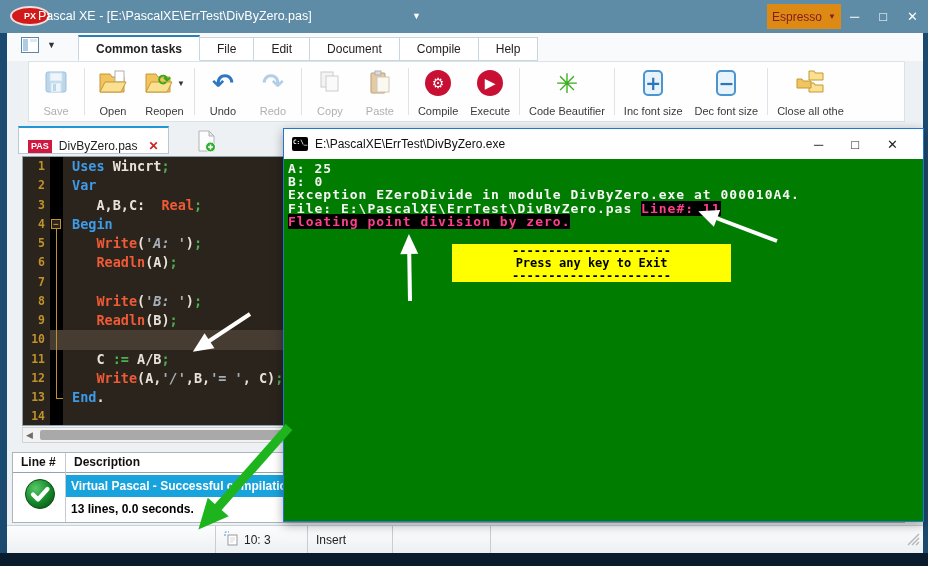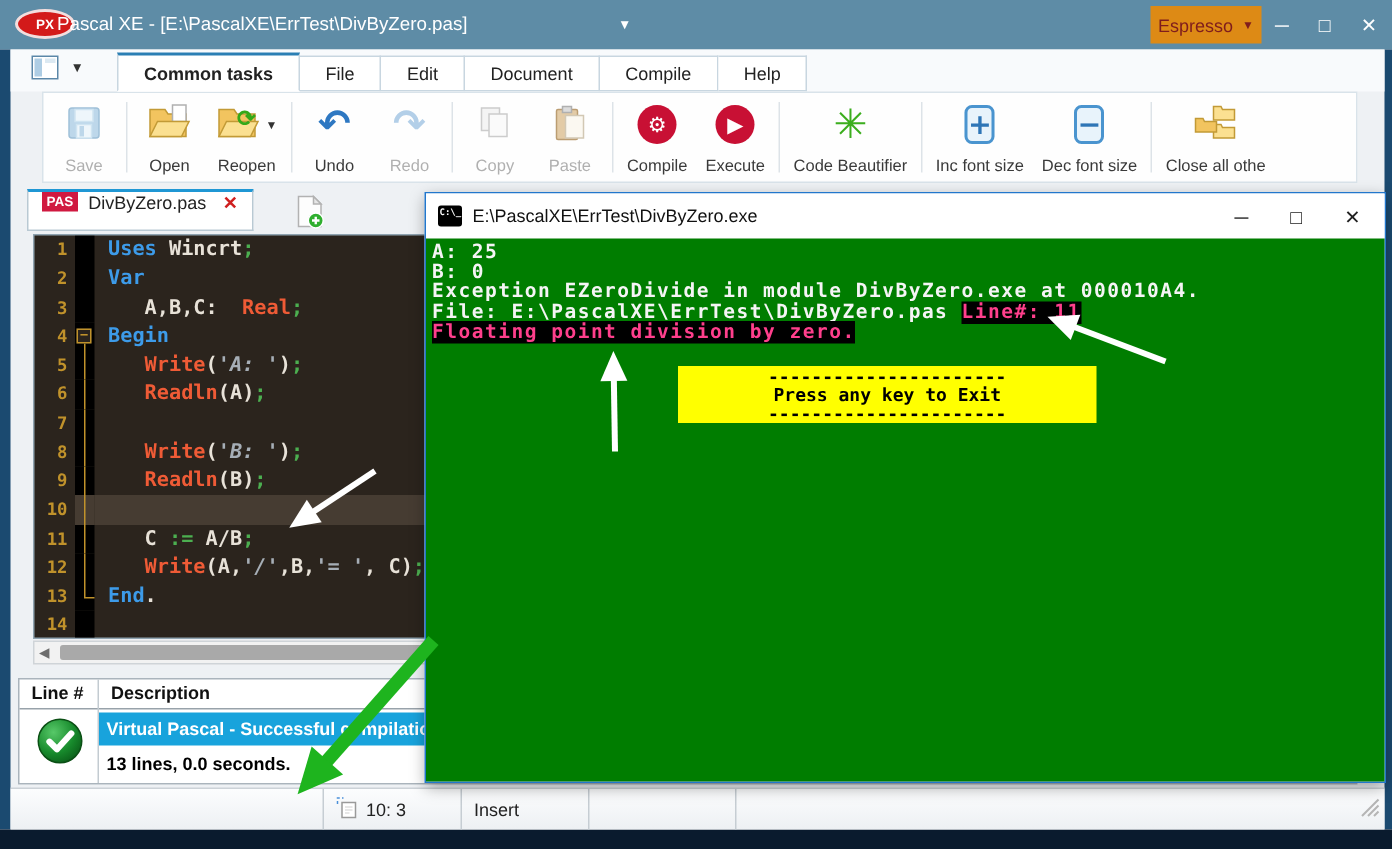--- a/index.html
+++ b/index.html
@@ -39,21 +39,21 @@
   .tbtn .tlabel{margin-top:1px;}
   .tbtn.disabled{color:#b0b0b0;cursor:default;}
   .tbtn .dd{font-size:8px;color:#333;margin-left:3px;}
   .g-undo{font:700 26px/26px "DejaVu Sans",sans-serif;color:#2e78c2;}
   .g-redo{font:700 26px/26px "DejaVu Sans",sans-serif;color:#b3cfe8;}
   .circ{width:26px;height:26px;border-radius:50%;background:#c81034;color:#fff;display:flex;align-items:center;justify-content:center;font-size:14px;}
   .beaut{font:700 27px/27px "DejaVu Sans",sans-serif;color:#3cae1e;}
   .sqbtn{width:26px;height:26px;border:2px solid #4a94cf;border-radius:5px;background:#e8f3fb;color:#2e75b6;font:700 19px/21px "DejaVu Sans",sans-serif;text-align:center;}
 
   
-  .doc-tab{position:absolute;left:18px;top:126px;height:28px;background:#fff;border:1px solid #b9c9d3;border-top:2px solid #1f97d4;display:flex;align-items:flex-start;padding:0 9px;gap:7px;z-index:3;}
+  .doc-tab{position:absolute;left:18px;top:126px;height:28px;background:#fff;border:1px solid #b9c9d3;border-top:2px solid #1f97d4;display:flex;align-items:flex-end;padding:0 9px;gap:7px;z-index:3;}
   .pas-badge{background:#d01940;color:#fff;font:700 9px/13px "Liberation Sans",sans-serif;padding:0 3px;}
   .doc-tab .fname{font-size:12px;color:#222;}
   .doc-tab .tclose{color:#cf1f1f;font-weight:700;font-size:12px;margin-left:4px;cursor:pointer;}
   .newfile{position:absolute;left:196px;top:129px;width:22px;height:24px;cursor:pointer;z-index:3;}
 
   
   .editor{position:absolute;left:22px;top:156px;width:883px;height:270px;background:#2b241d;border:1px solid #8fa3b0;overflow:hidden;z-index:1;}
   .eline{display:flex;height:19.28px;line-height:19.28px;}
   .lnum{width:27px;flex:none;text-align:right;padding-right:5px;color:#c0922b;font:700 11.5px/19.28px "DejaVu Sans Mono",monospace;}
   .strip{width:13px;flex:none;background:#000;position:relative;}
@@ -85,21 +85,21 @@
   
   .statusbar{position:absolute;left:7px;top:525px;width:916px;height:28px;background:linear-gradient(#fcfdfe,#edf0f3);border-top:1px solid #ccd2d7;z-index:1;}
   .sb-green{position:absolute;left:3px;top:3px;height:22px;line-height:22px;background:#33cc33;color:#0a0a0a;font-size:12px;padding:0 10px;white-space:nowrap;}
   .sb-cells{position:absolute;left:208px;top:0;height:100%;display:flex;}
   .sb-cell{border-left:1px solid #c6cdd3;height:100%;display:flex;align-items:center;gap:5px;padding:0 8px;font-size:12px;color:#222;}
   .sb-cell.w1{width:92px;}.sb-cell.w2{width:85px;}.sb-cell.w3{width:98px;}.sb-cell.w4{width:98px;}
   .grip{position:absolute;right:3px;bottom:3px;}
 
   
   .console{position:absolute;left:283px;top:128px;width:641px;height:394px;border:1px solid #2277cc;background:#fff;box-shadow:0 3px 10px rgba(0,0,0,.35);z-index:10;}
-  .con-title{height:30px;background:#fff;display:flex;align-items:center;padding:0 10px 0 8px;gap:7px;}
+  .con-title{height:30px;background:#fff;display:flex;align-items:center;padding:0 19px 0 8px;gap:7px;}
   .cmd-icon{width:16px;height:14px;background:#000;border-radius:2px;color:#fff;font:700 6px/7px "DejaVu Sans Mono",monospace;padding:1px 1px;flex:none;}
   .con-title .ctext{flex:1;font-size:12px;color:#111;white-space:nowrap;overflow:hidden;}
   .con-ctrls{display:flex;align-items:center;gap:28px;color:#222;padding-right:6px;}
   .con-ctrls span{font-size:13px;cursor:pointer;}
   .con-body{position:relative;height:362px;background:#007d00;padding:3px 0 0 4px;overflow:hidden;}
   .cline{margin:0;font:700 13px/13.2px "DejaVu Sans Mono",monospace;letter-spacing:1px;color:#f5f5f5;white-space:pre;}
   .cerr{background:#000;color:#ff3f8c;}
   .exitbox{position:absolute;left:168px;top:85px;width:279px;height:38px;background:#ffff00;color:#000;text-align:center;font:700 12px/12.3px "DejaVu Sans Mono",monospace;padding-top:1px;letter-spacing:0;}
 
   .overlay{position:absolute;left:0;top:0;width:928px;height:566px;pointer-events:none;z-index:40;}

